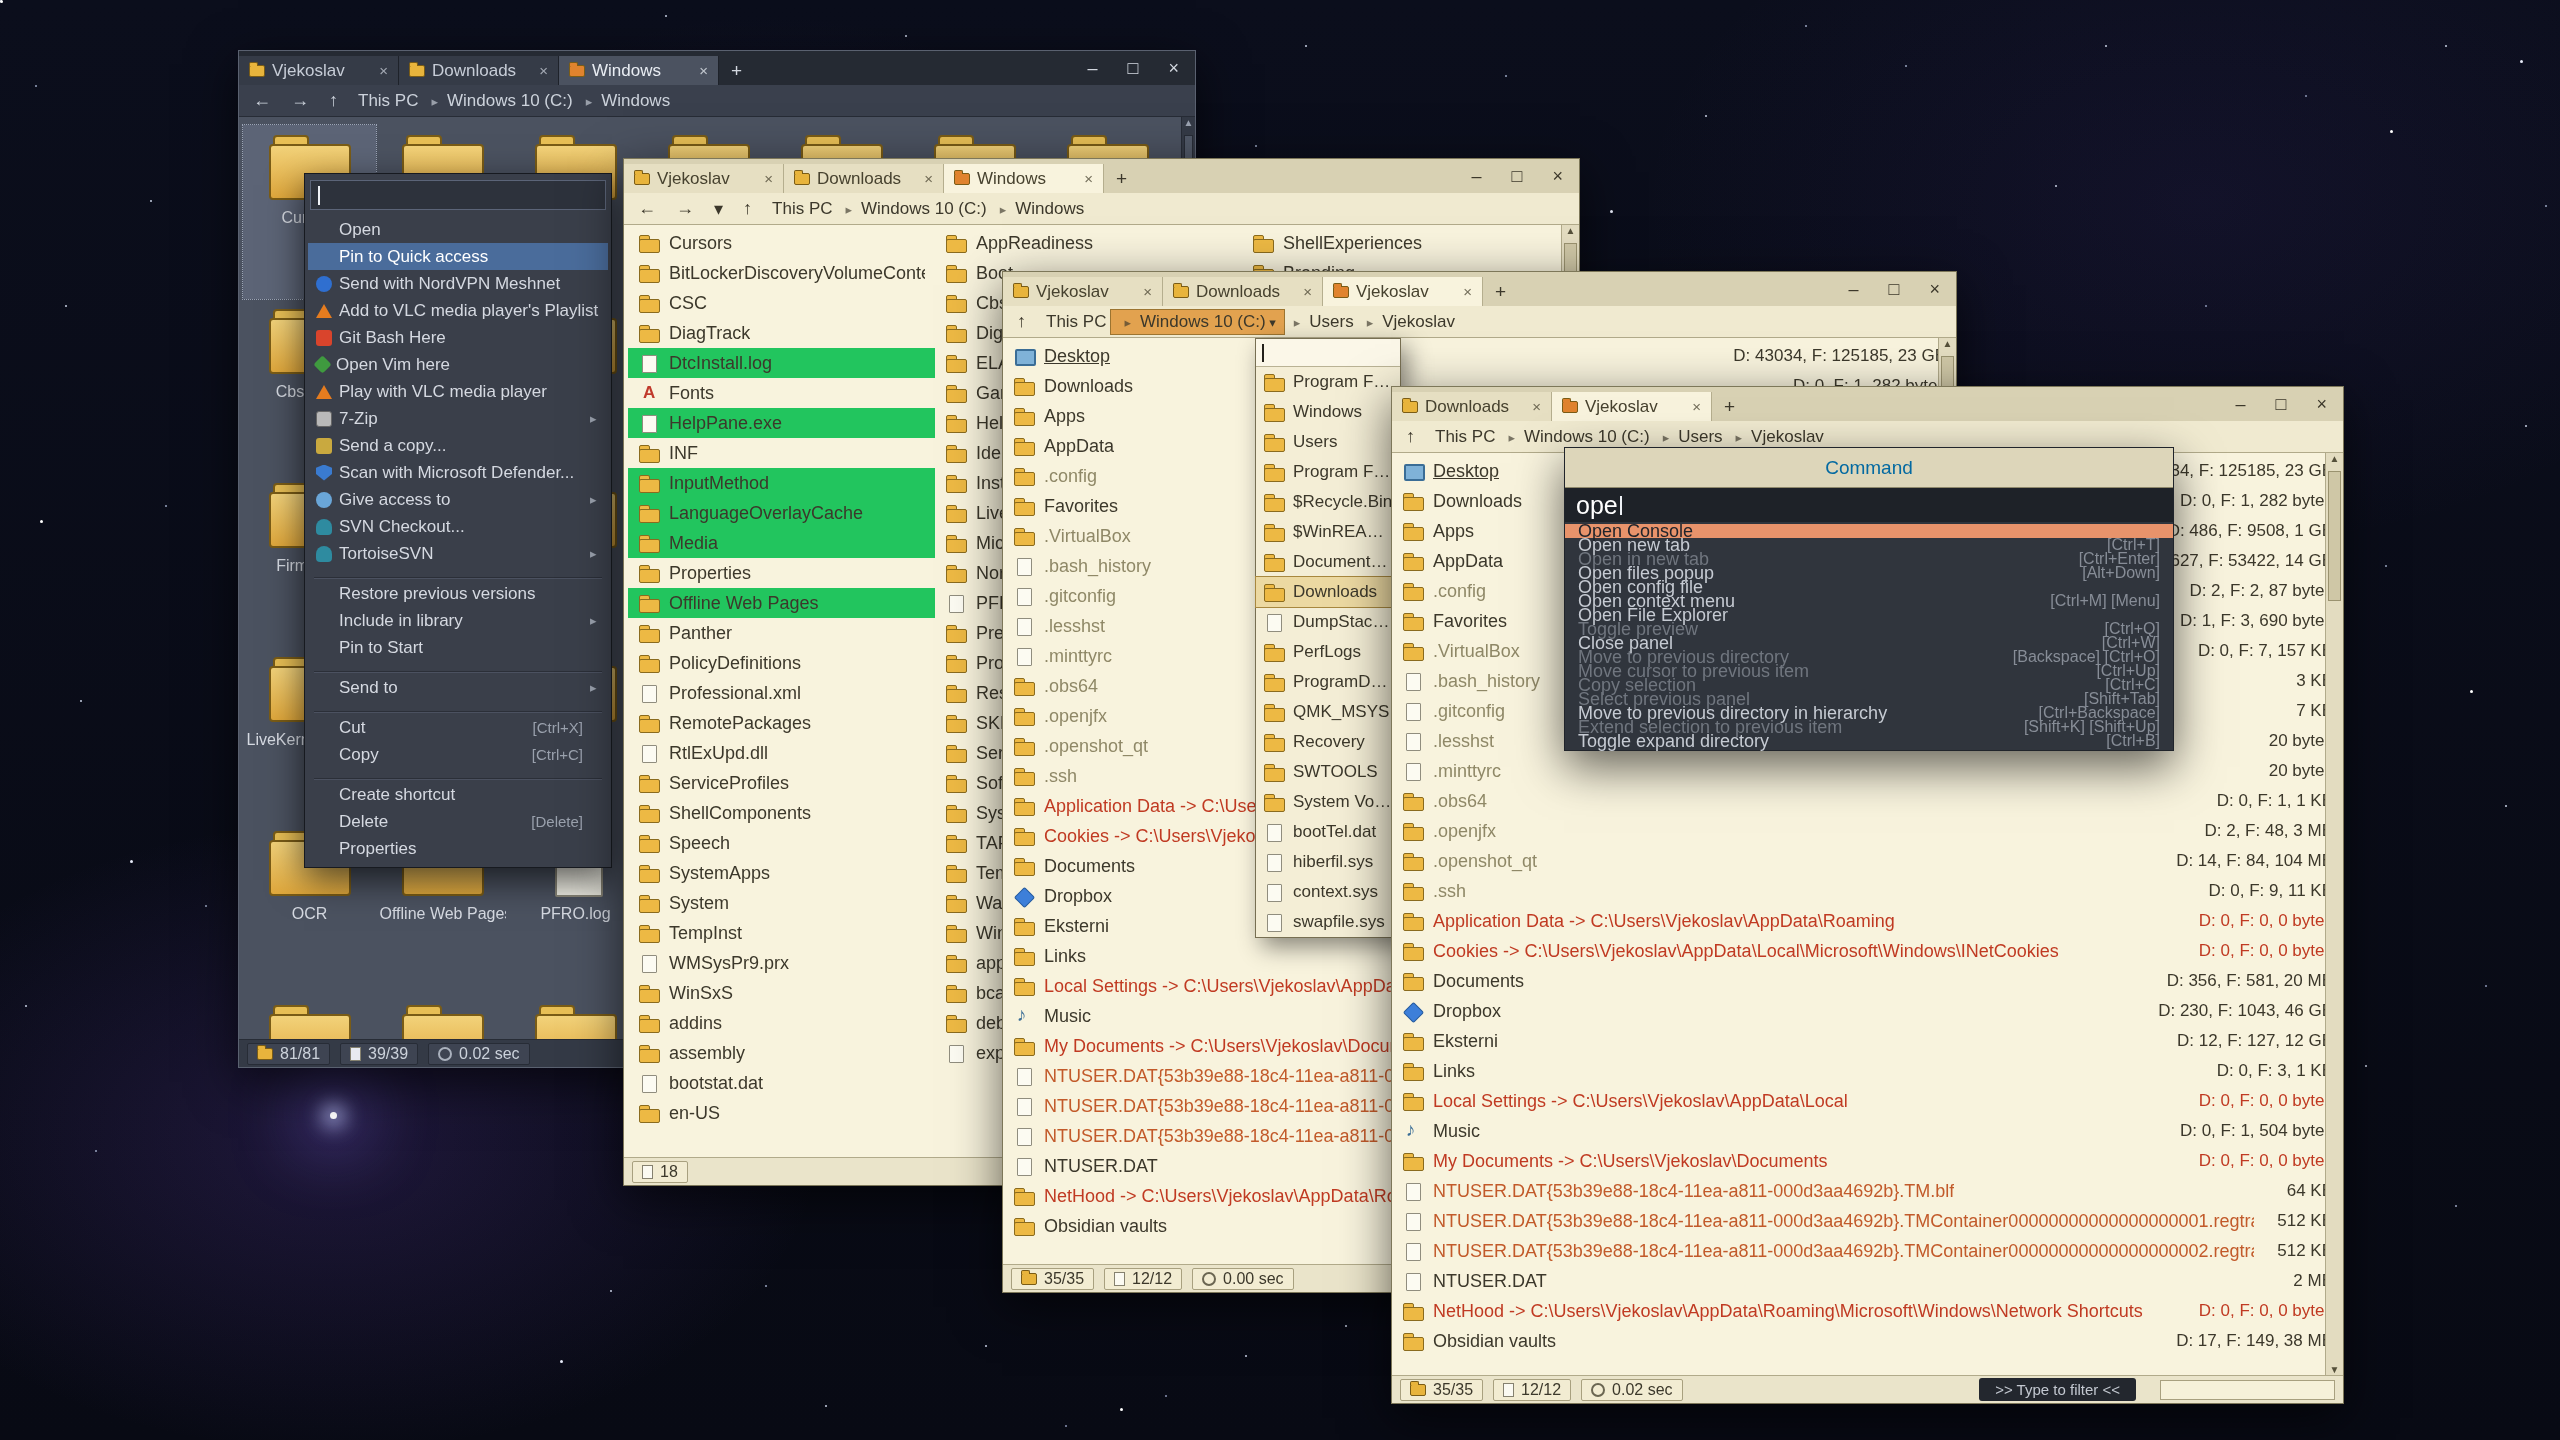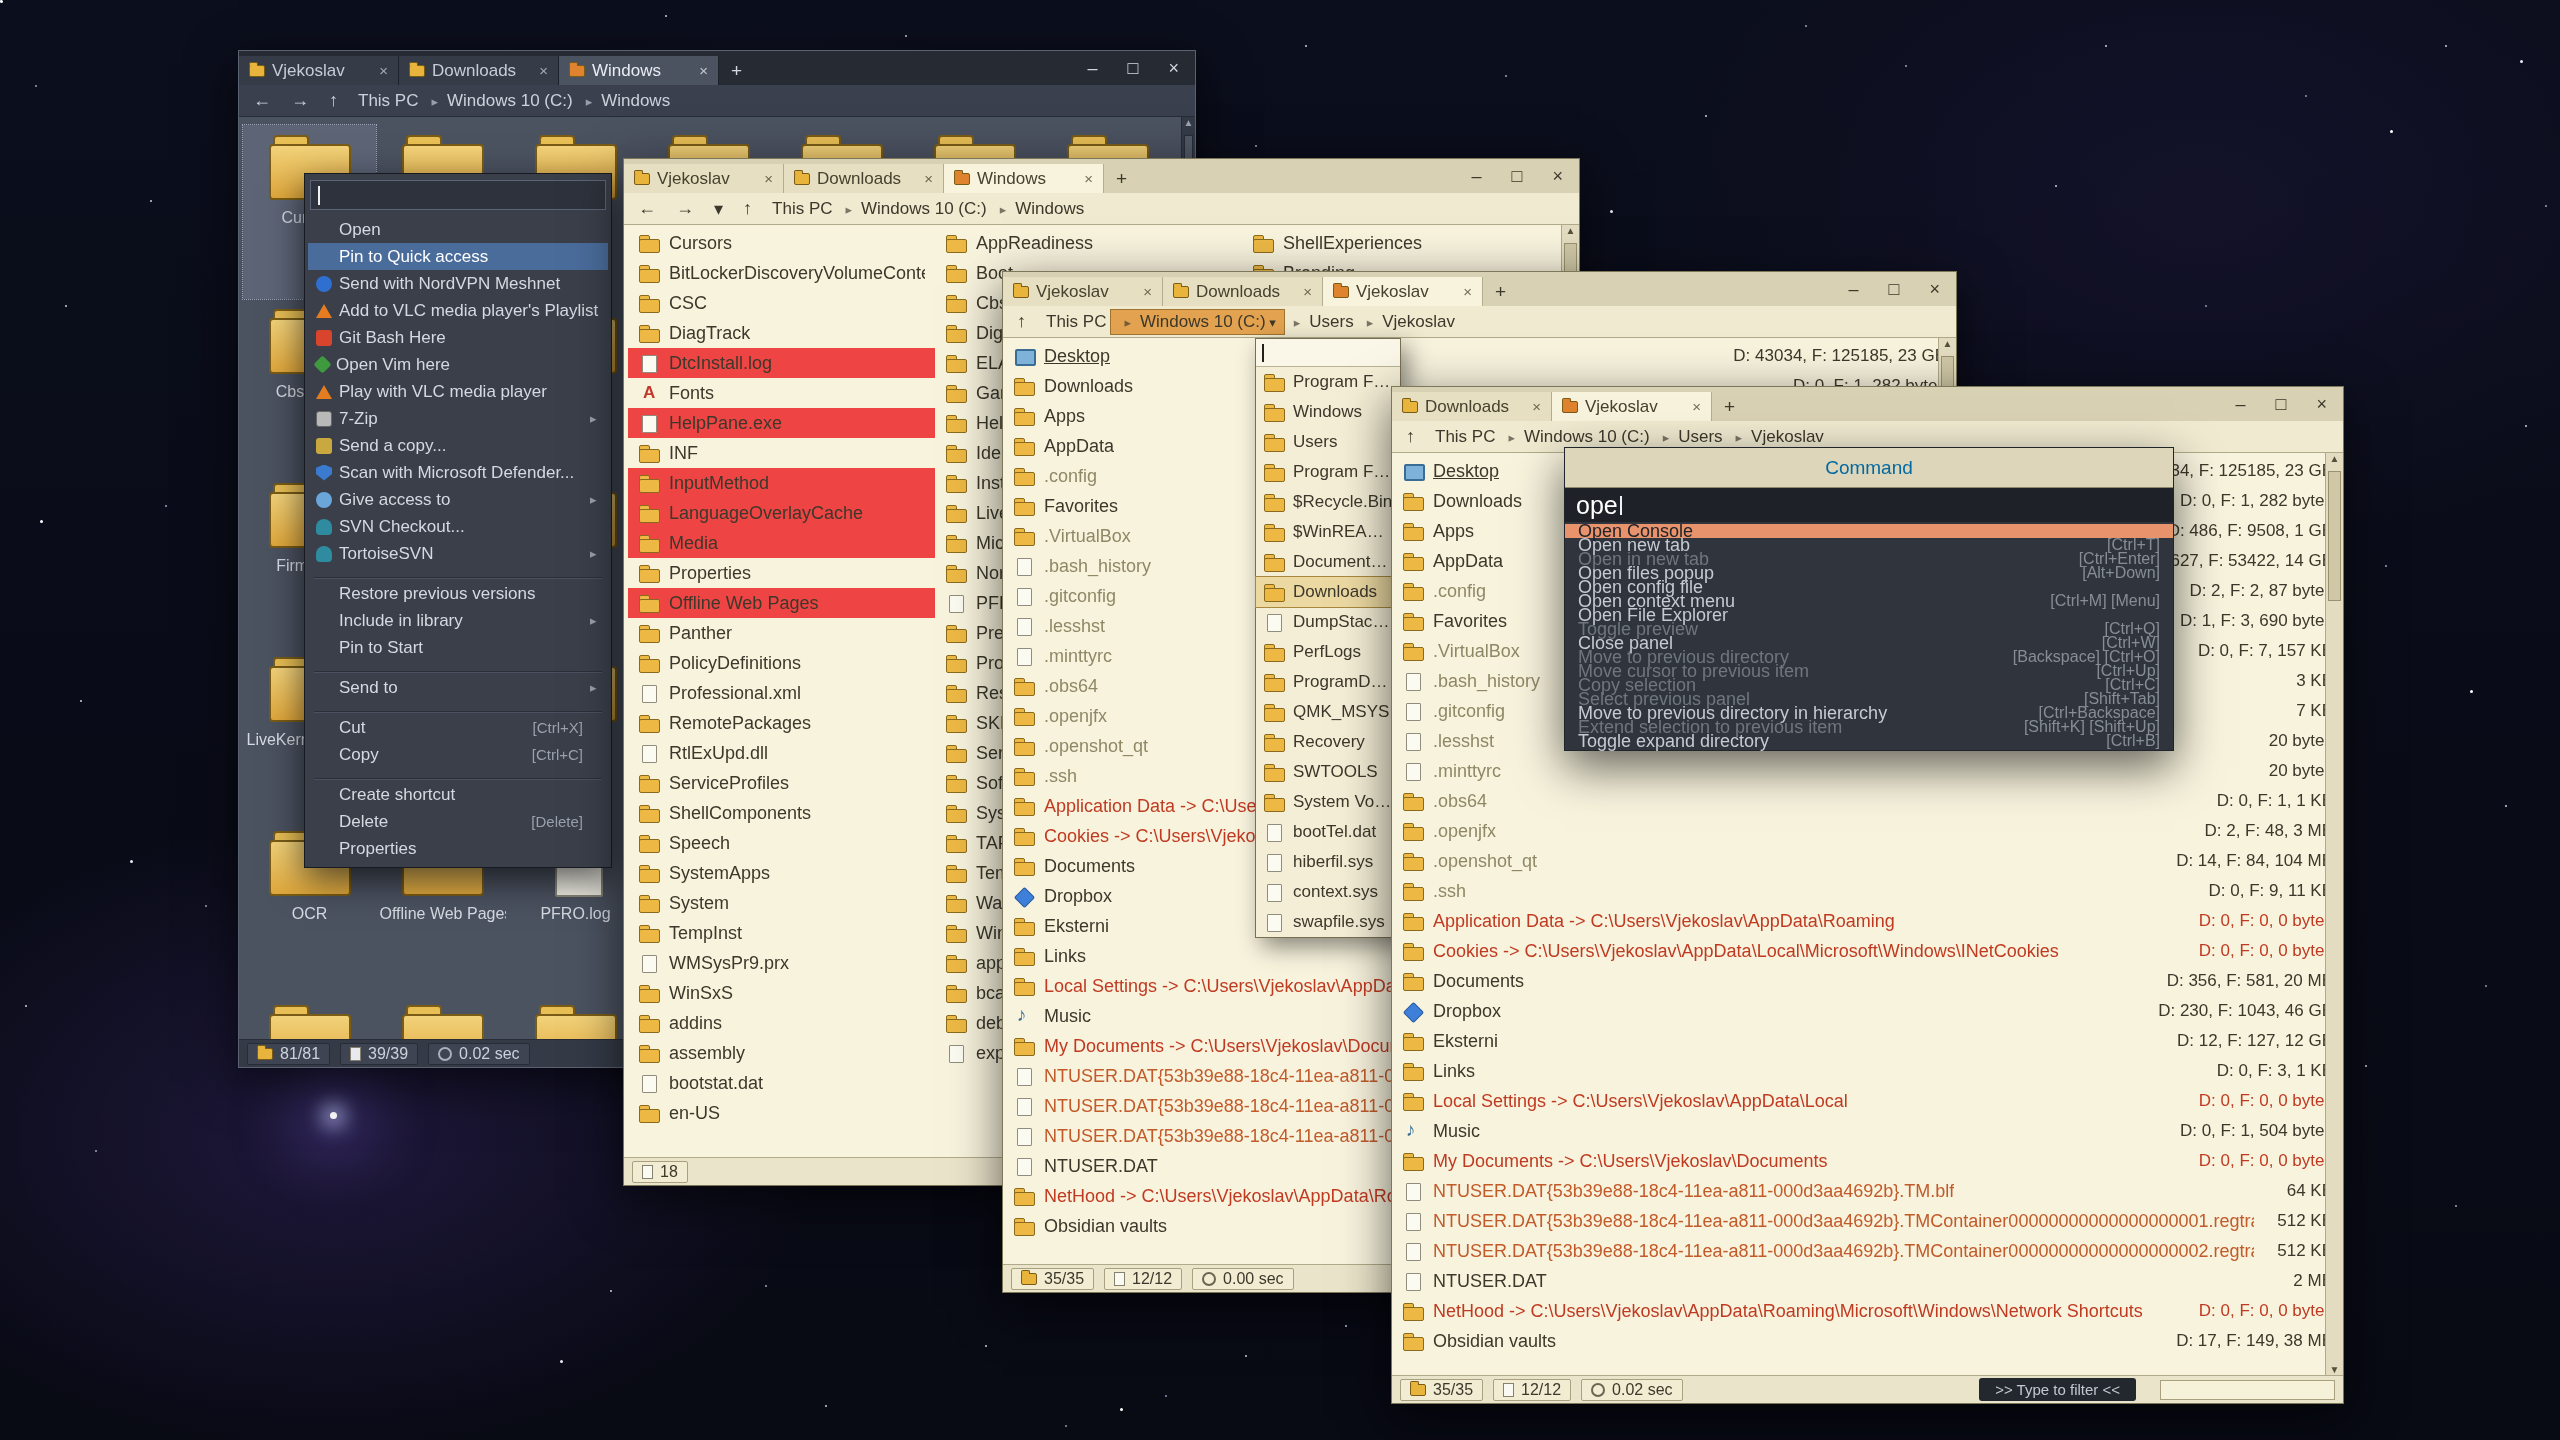--- a/index.html
+++ b/index.html
@@ -109,21 +109,21 @@
   .w-cream .toolbar{background:#f0ead0;border-bottom:1px solid #b1aa8a}
   .w-cream .statusbar{background:#eae4ca;border-top:1px solid #b1aa8a}
   .w-cream .sbox{background:#f2ecd2;border:1px solid #a8a07f}
   .w-cream .scroll{background:#e3dcc0;border-left:1px solid #b1aa8a;color:#55503a}
   .w-cream .sthumb{background:#cfc7a6;border:1px solid #9a926f}
 
   .filelist{padding-top:3px;font-size:18px;overflow:hidden;height:100%}
   .frow{display:flex;align-items:center;gap:9px;height:30px;padding:0 10px;white-space:nowrap;overflow:hidden}
   .frow .fname{overflow:hidden;flex:0 1 auto}
   .frow .fsize{margin-left:auto;padding-left:14px;color:#3c382b;font-size:17px;flex:none}
-  .frow.selected{background:#ef4444}
+  .frow.selected{background:#22c55e}
   .frow.hid .fname{color:#8f8867}
   .frow.junction .fname,.frow.junction .fsize{color:#c03a22}
   .frow.sysfile .fname{color:#c25a2a}
   .frow.cursor .fname{text-decoration:underline}
 
   .cols{display:flex;height:100%;overflow:hidden;padding-left:4px}
   .col{width:307px;flex:none;overflow:hidden}
   .col3{width:295px}
 
   

